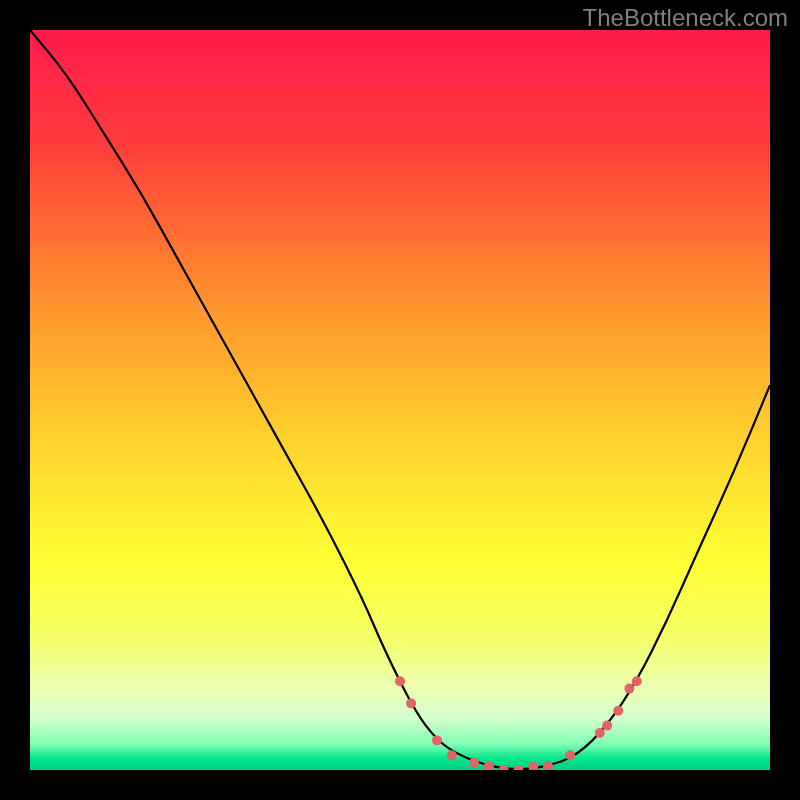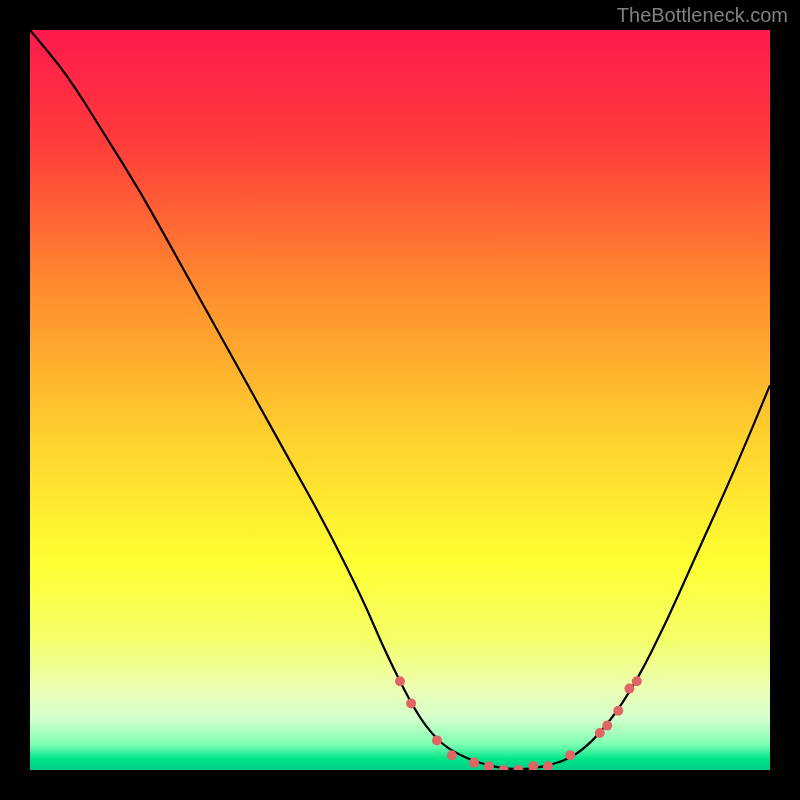--- a/index.html
+++ b/index.html
@@ -1,17 +1,17 @@
 <!DOCTYPE html>
 <html><head>
 <meta charset="utf-8">
 <style>
   * { margin: 0; padding: 0; box-sizing: border-box; }
   body { background: #000; width: 800px; height: 800px; overflow: hidden; position: relative; font-family: Arial, sans-serif; }
-  .watermark { position: absolute; top: 4px; right: 12px; color: #808080; font-size: 20px; font-weight: 500; z-index: 10; }
+  .watermark { position: absolute; top: 4px; right: 12px; color: #808080; font-size: 24px; font-weight: 500; z-index: 10; }
   .plot-area { position: absolute; top: 30px; left: 30px; width: 740px; height: 740px; }
   svg { position: absolute; top: 0; left: 0; }
 </style>
 </head>
 <body>
 
 <div class="watermark">TheBottleneck.com</div>
 
 <div class="plot-area">
   <svg width="740" height="740" viewBox="0 0 740 740">

